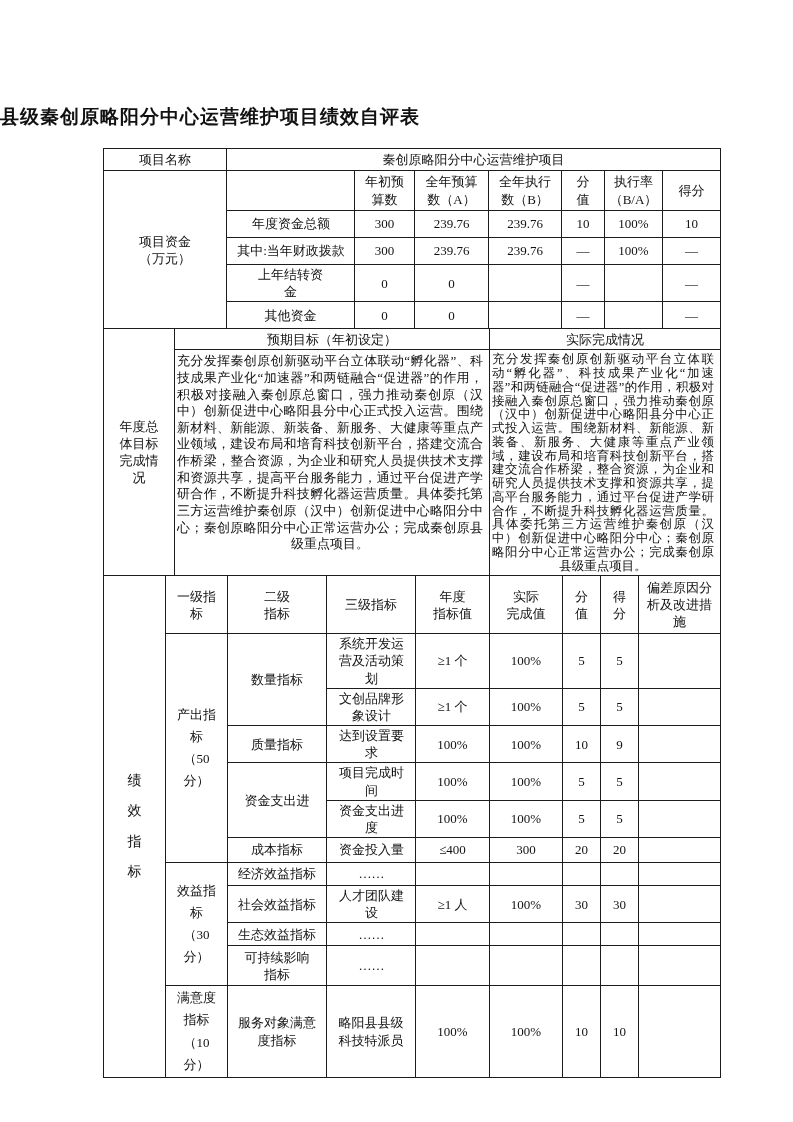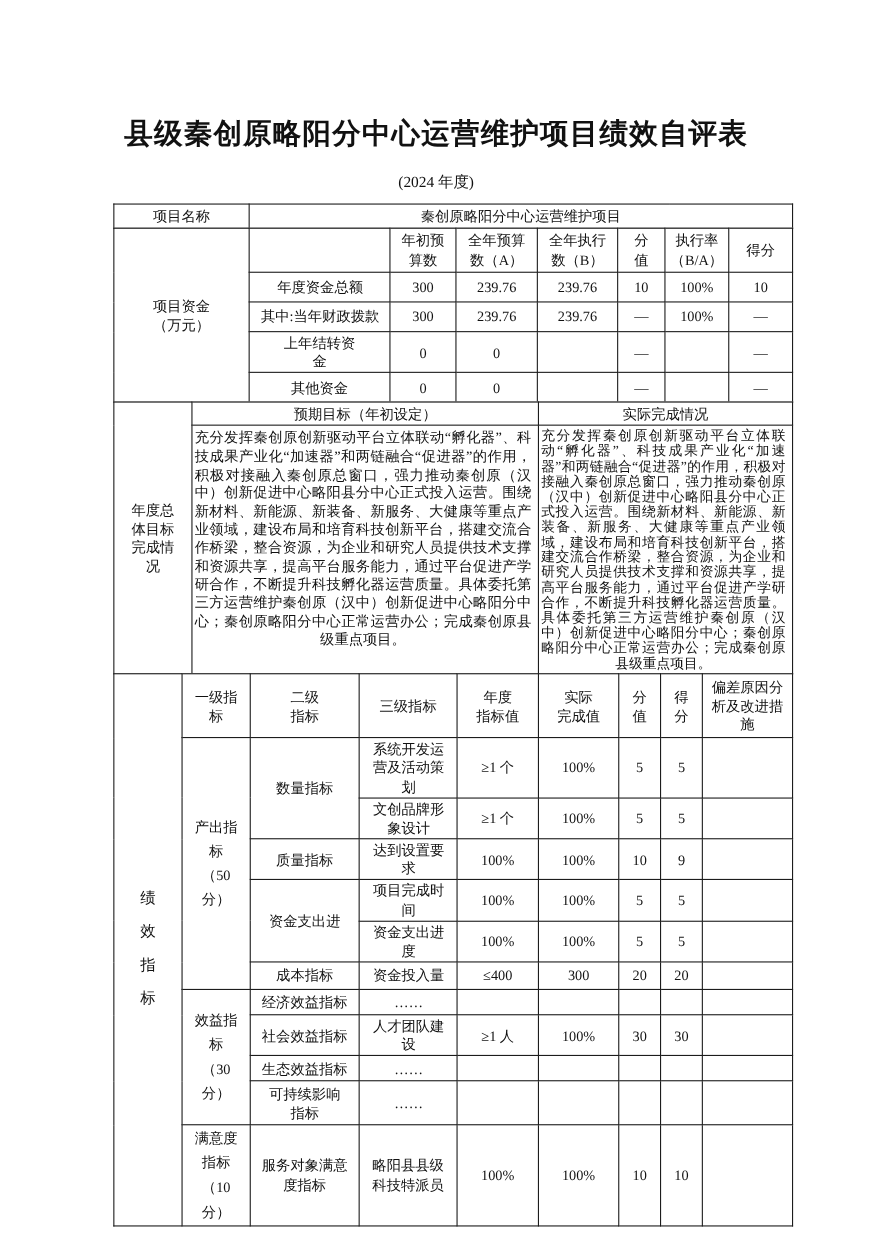--- a/index.html
+++ b/index.html
@@ -2,22 +2,22 @@
 <html><head>
 <meta charset="utf-8">
 <style>
   html,body { margin:0; padding:0; }
   body {
     width:793px; height:1122px; background:#ffffff; color:#111;
     font-family:"Liberation Serif","DejaVu Serif",serif;
   }
   .sheet { position:relative; width:793px; height:1122px; overflow:hidden; background:#fff; }
   .title {
-    margin:104px 0 18px 0; text-align:center;
-    font-size:26px; font-weight:bold; letter-spacing:1px;
+    margin:104px 0 18px 0; text-align:left;
+    font-size:19px; font-weight:bold; letter-spacing:1px;
     font-family:"Liberation Sans","DejaVu Sans",sans-serif;
   }
   .subtitle { text-align:center; font-size:14px; margin:0 0 10px 0; }
   table.t {
     border-collapse:collapse; table-layout:fixed;
     width:617px; margin-left:103px; background:#fff;
   }
   table.t2, table.t3, table.t4 { margin-top:-1px; }
   td {
     border:1px solid #1c1c1c; padding:1px 3px;
@@ -35,21 +35,20 @@
   }
   .goal-left  { font-size:13px;   line-height:1.28; }
   .goal-right { font-size:12.5px; line-height:1.1; }
 </style>
 </head>
 <body>
 
 <div class="sheet">
 
   <div class="title">县级秦创原略阳分中心运营维护项目绩效自评表</div>
-  <div class="subtitle">(2024 年度)</div>
 
   <table class="t t1">
     <colgroup>
         <col style="width:123px">
         <col style="width:263px">
         <col style="width:119px">
         <col style="width:112px">
       </colgroup>
     <tbody>
         <tr style="height:22px">

